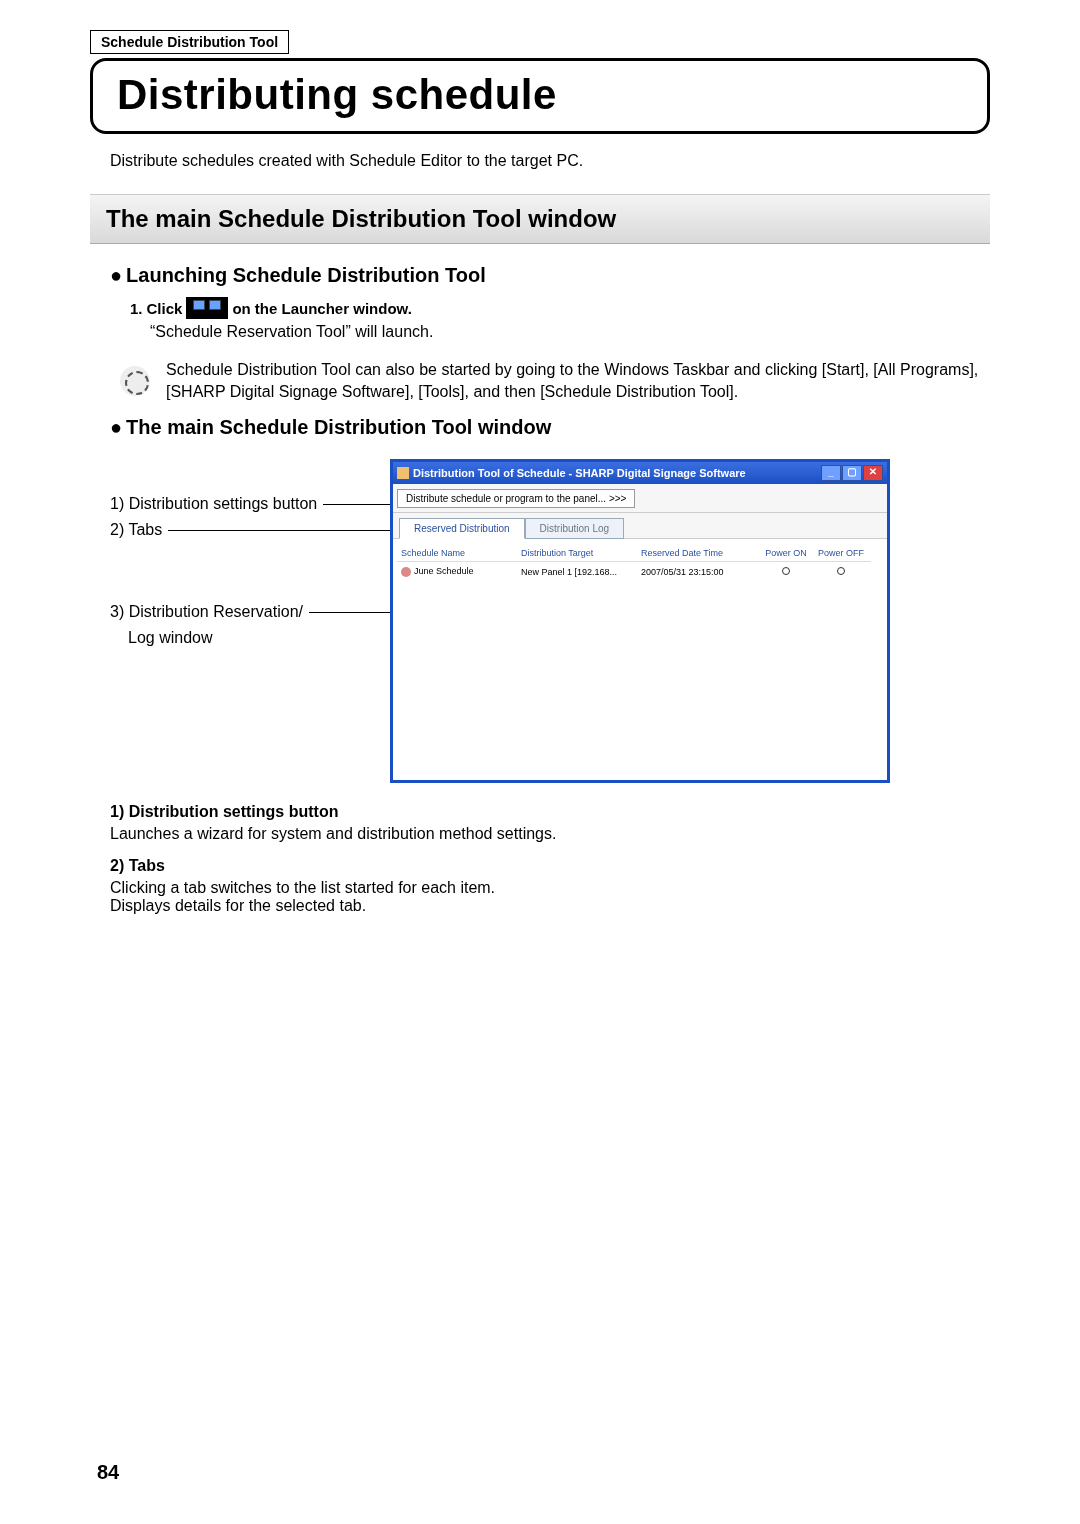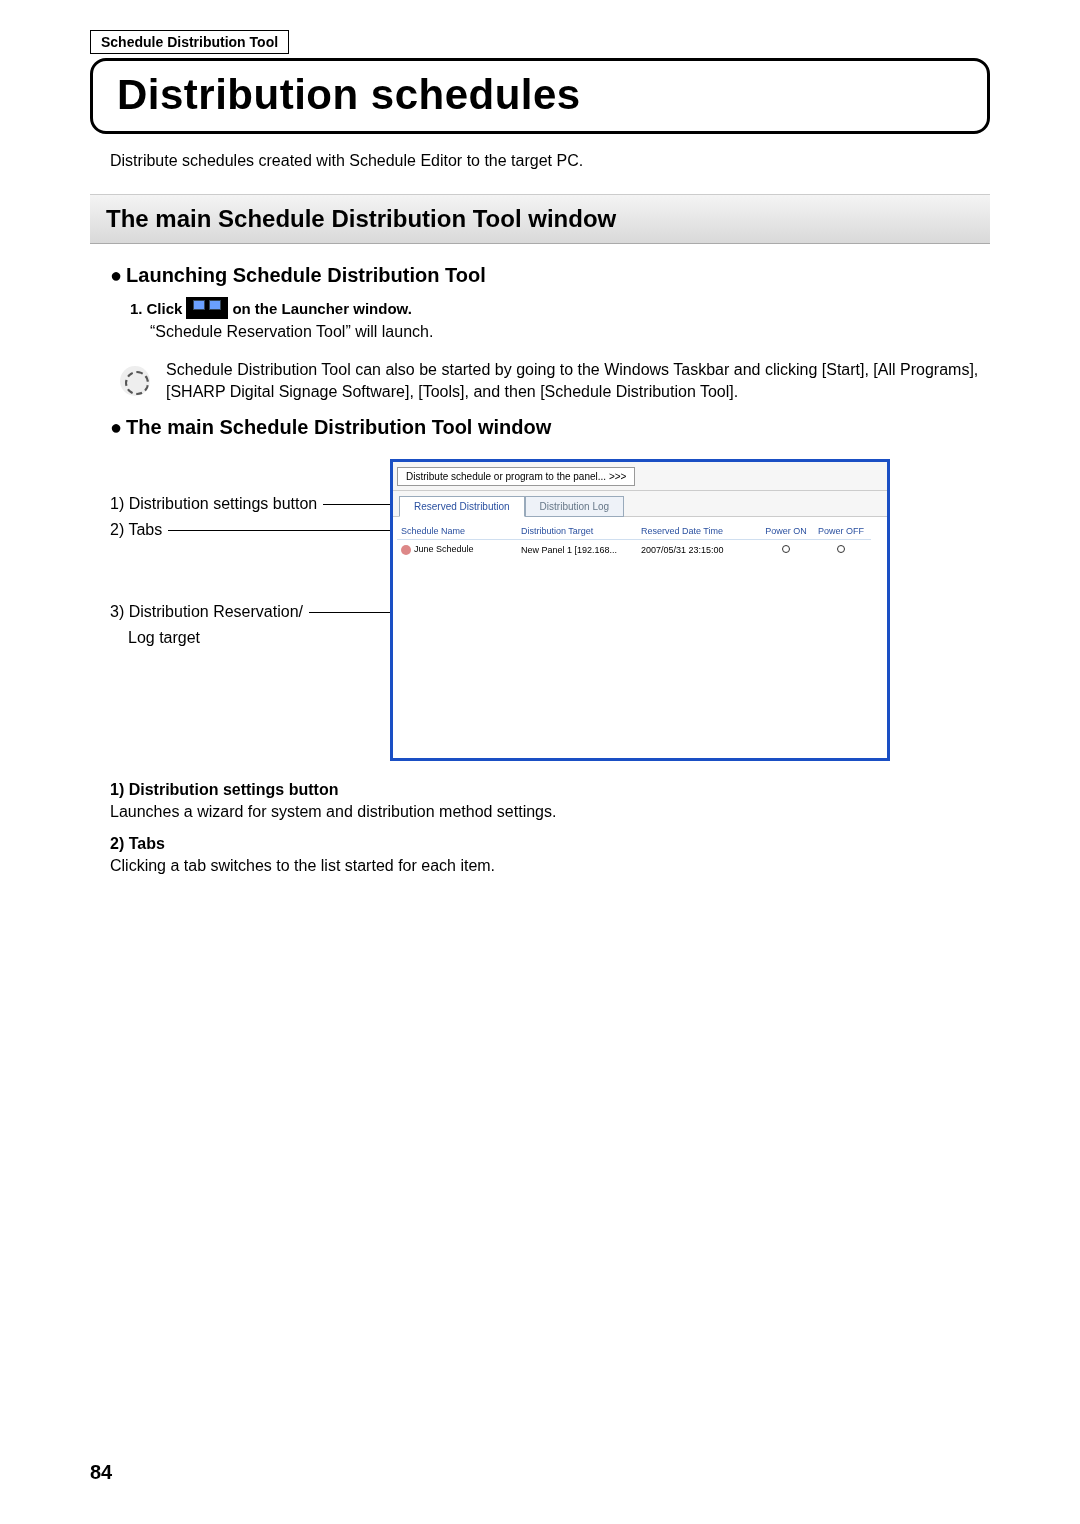--- a/index.html
+++ b/index.html
@@ -222,35 +222,35 @@
     border: 1px solid #333;
     border-radius: 50%;
     display: inline-block;
   }
   .gridbody { min-height: 210px; }
 
   .desc-section { margin: 18px 0 0 20px; font-size: 16px; }
   .desc-h { font-weight: bold; margin: 14px 0 4px 0; }
   .pagenum {
     position: absolute;
-    left: 90px;
+    left: 97px;
     bottom: 40px;
     font-size: 20px;
     font-weight: bold;
   }
 </style>
 </head>
 <body>
 
 
 
 <div class="topbox">Schedule Distribution Tool</div>
 
 <div class="titleframe">
-  <h1>Distribution schedules</h1>
+  <h1>Distributing schedule</h1>
 </div>
 
 <p class="intro">Distribute schedules created with Schedule Editor to the target PC.</p>
 
 <div class="sectionbanner">The main Schedule Distribution Tool window</div>
 
 <div class="subhead">
   <span class="bullet">●</span><span>Launching Schedule Distribution Tool</span>
 </div>
 
@@ -279,24 +279,35 @@
     </div>
     <div class="callout-row">
       <span class="callout-label">2) Tabs</span>
       <span class="callout-line"></span>
     </div>
     <div class="callouts-spacer2"></div>
     <div class="callout-row">
       <span class="callout-label">3) Distribution Reservation/</span>
       <span class="callout-line"></span>
     </div>
-    <div class="callout-sub">Log target</div>
+    <div class="callout-sub">Log window</div>
   </div>
 
   <div class="appwin">
+    <div class="titlebar">
+      <div class="titlebar-left">
+        <span class="app-icon"></span>
+        <span>Distribution Tool of Schedule - SHARP Digital Signage Software</span>
+      </div>
+      <div class="winbtns">
+        <span class="winbtn">_</span>
+        <span class="winbtn">▢</span>
+        <span class="winbtn close">✕</span>
+      </div>
+    </div>
     <div class="toolbar">
       <span class="distbtn">Distribute schedule or program to the panel...  &gt;&gt;&gt;</span>
     </div>
     <div class="tabstrip">
       <span class="tab active">Reserved Distribution</span>
       <span class="tab inactive">Distribution Log</span>
     </div>
     <div class="gridwrap">
       <div class="gridhead">
         <span>Schedule Name</span>
@@ -316,18 +327,19 @@
       </div>
     </div>
   </div>
 </div>
 
 <div class="desc-section">
   <div class="desc-h">1) Distribution settings button</div>
   <div>Launches a wizard for system and distribution method settings.</div>
   <div class="desc-h">2) Tabs</div>
   <div>Clicking a tab switches to the list started for each item.</div>
+  <div>Displays details for the selected tab.</div>
 </div>
 
 <div class="pagenum">84</div>
 
 
 
 
 </body></html>

